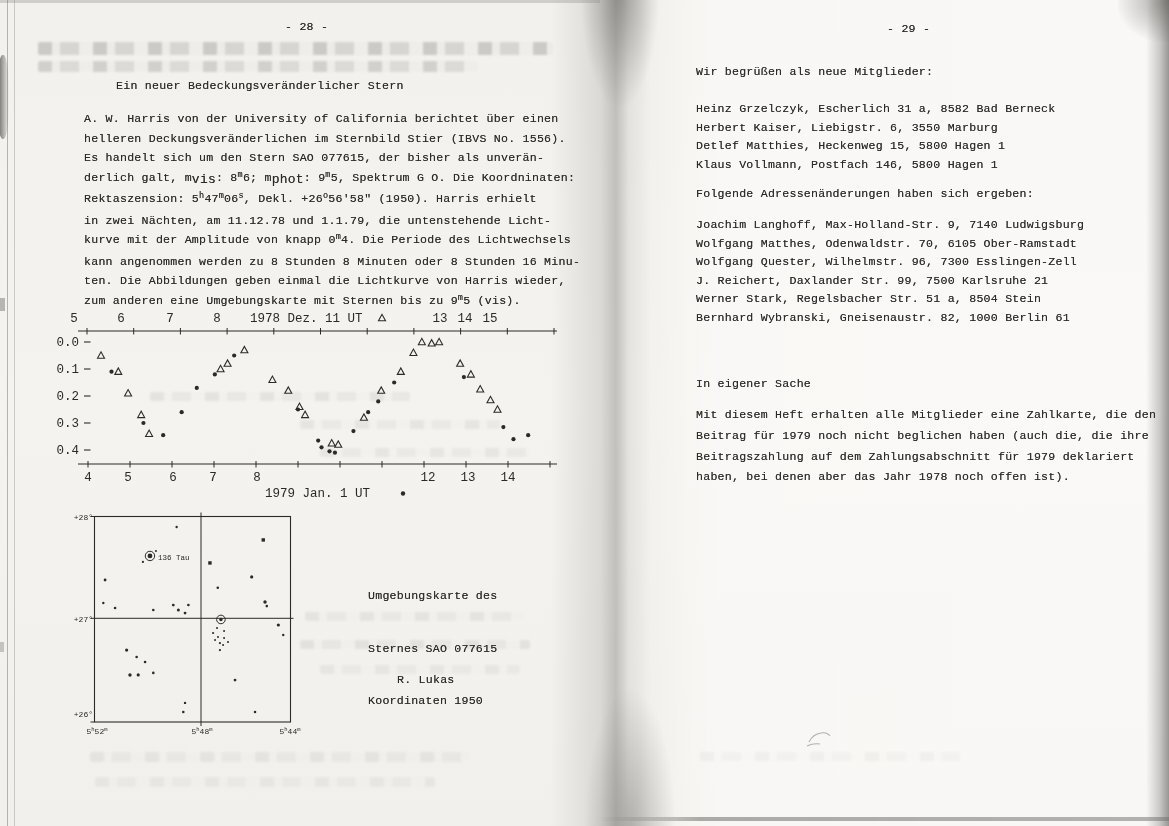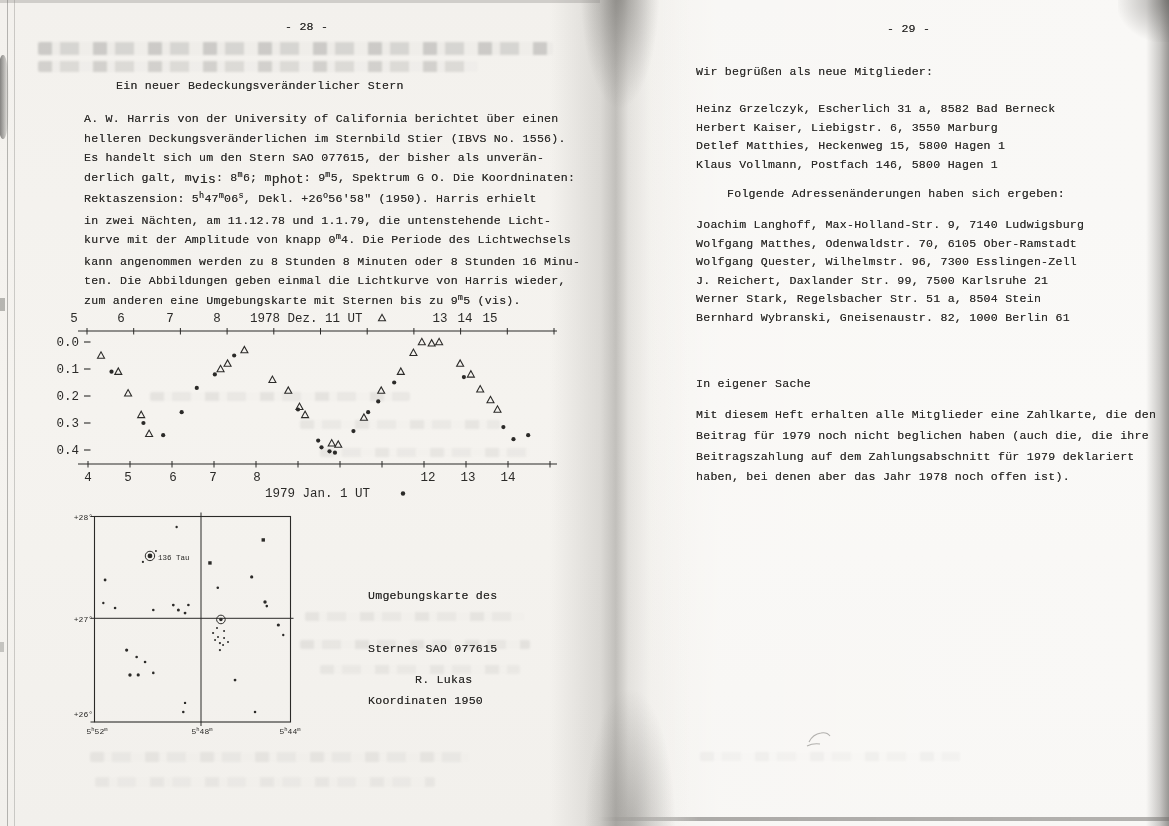--- a/index.html
+++ b/index.html
@@ -238,27 +238,27 @@
         <text x="157.968" y="560.456" text-anchor="start" font-size="7.5" fill="#2b2a28">136 Tau</text>
         <circle cx="220.92000000000002" cy="619.4555" r="1.7" fill="#2b2a28"></circle>
         <circle cx="220.92000000000002" cy="619.4555" r="4.3" fill="none" stroke="#2b2a28" stroke-width="1"></circle>
       </svg>
 
     <div class="abs mono t12" style="left:368px;top:552px;width:150px;text-align:left;line-height:17.5px;">
       <div class="tline">Umgebungskarte des</div>
       <div class="tline">Sternes SAO 077615</div>
       <div class="tline">Koordinaten 1950</div>
     </div>
-    <div class="abs mono t12" style="left:415px;top:673px;">R. Lukas</div>
+    <div class="abs mono t12" style="left:397px;top:673px;">R. Lukas</div>
   </div>
 
   <div>
     <div class="abs mono t12" style="left:887px;top:22px;">- 29 -</div>
     <div class="abs mono t12" style="left:696px;top:65px;">Wir begrüßen als neue Mitglieder:</div>
     <div class="abs mono t12" style="left:696px;top:100px;line-height:18.6px;"><div class="tline"><span>Heinz Grzelczyk, Escherlich 31 a, 8582 Bad Berneck</span></div><div class="tline"><span>Herbert Kaiser, Liebigstr. 6, 3550 Marburg</span></div><div class="tline"><span>Detlef Matthies, Heckenweg 15, 5800 Hagen 1</span></div><div class="tline"><span>Klaus Vollmann, Postfach 146, 5800 Hagen 1</span></div></div>
-    <div class="abs mono t12" style="left:727px;top:187px;">Folgende Adressenänderungen haben sich ergeben:</div>
+    <div class="abs mono t12" style="left:696px;top:187px;">Folgende Adressenänderungen haben sich ergeben:</div>
     <div class="abs mono t12" style="left:696px;top:216px;line-height:18.6px;"><div class="tline"><span>Joachim Langhoff, Max-Holland-Str. 9, 7140 Ludwigsburg</span></div><div class="tline"><span>Wolfgang Matthes, Odenwaldstr. 70, 6105 Ober-Ramstadt</span></div><div class="tline"><span>Wolfgang Quester, Wilhelmstr. 96, 7300 Esslingen-Zell</span></div><div class="tline"><span>J. Reichert, Daxlander Str. 99, 7500 Karlsruhe 21</span></div><div class="tline"><span>Werner Stark, Regelsbacher Str. 51 a, 8504 Stein</span></div><div class="tline"><span>Bernhard Wybranski, Gneisenaustr. 82, 1000 Berlin 61</span></div></div>
     <div class="abs mono t12" style="left:696px;top:377px;">In eigener Sache</div>
     <div class="abs mono t12" style="left:696px;top:405px;line-height:20.8px;"><div class="tline"><span>Mit diesem Heft erhalten alle Mitglieder eine Zahlkarte, die den</span></div><div class="tline"><span>Beitrag für 1979 noch nicht beglichen haben (auch die, die ihre</span></div><div class="tline"><span>Beitragszahlung auf dem Zahlungsabschnitt für 1979 deklariert</span></div><div class="tline"><span>haben, bei denen aber das Jahr 1978 noch offen ist).</span></div></div>
     <div class="abs mono t12" style="left:696px;top:490px;line-height:20.5px;"></div>
   </div>
 
 </div>
 
 </body></html>

